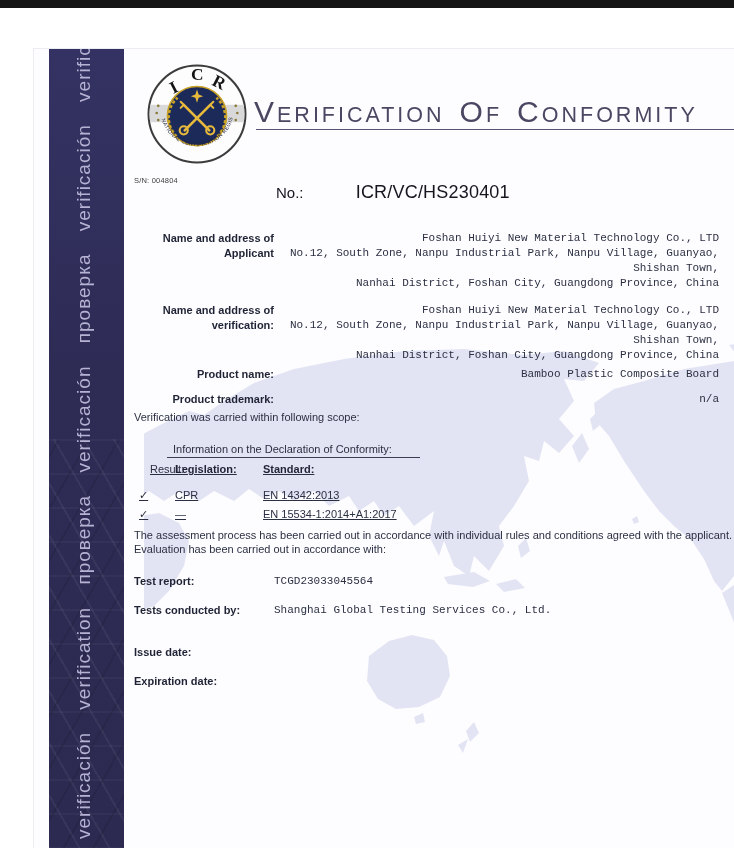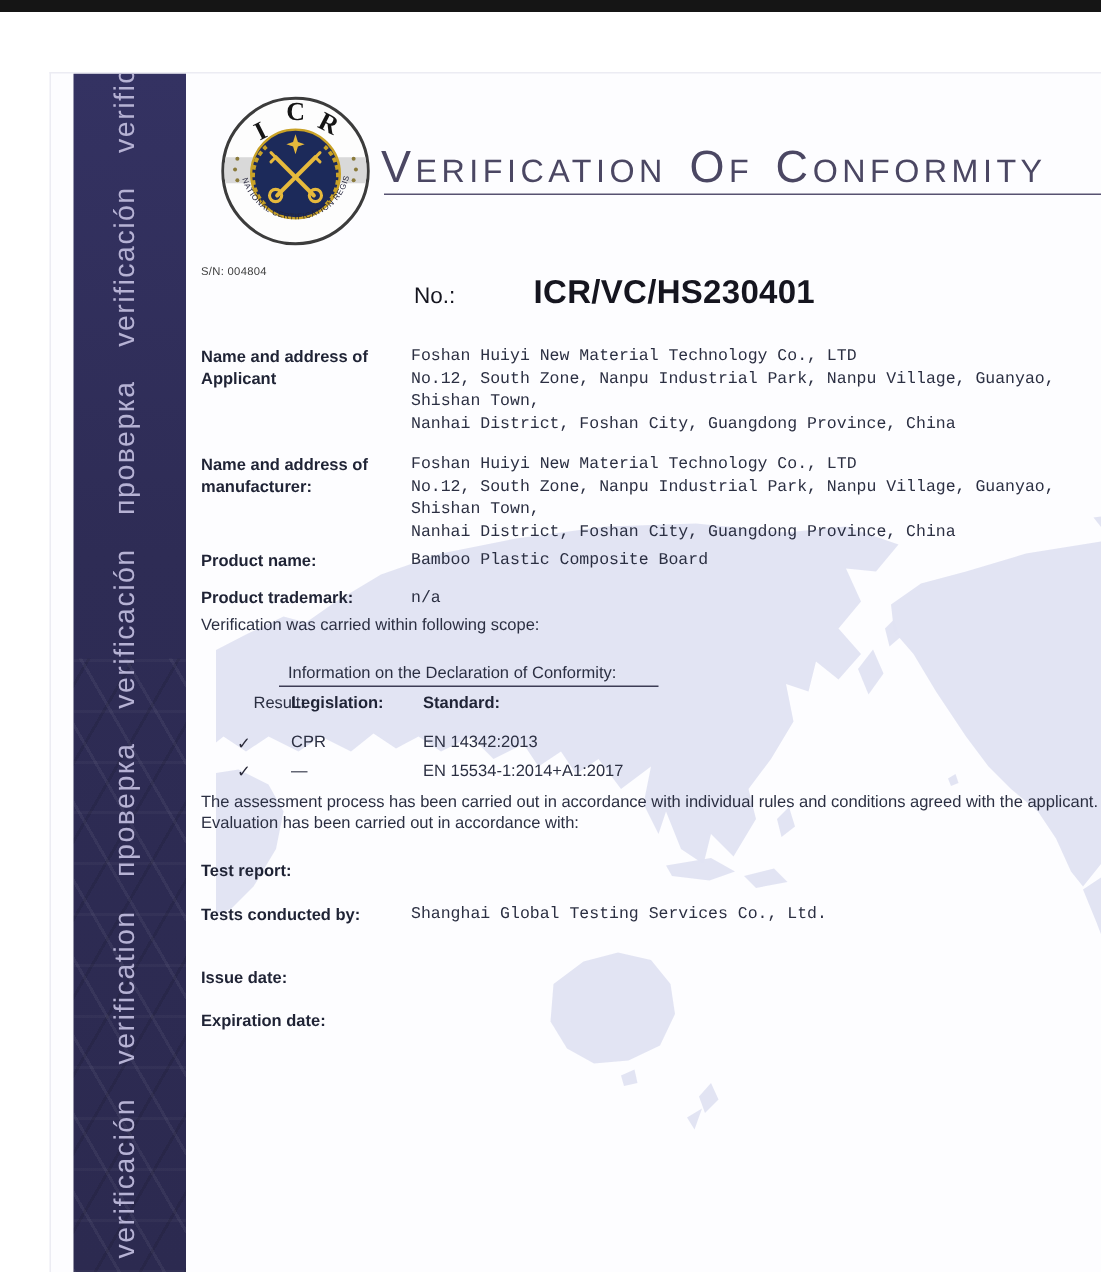--- a/index.html
+++ b/index.html
@@ -38,33 +38,33 @@
            color:#4b4763; font-size:21.5px; letter-spacing:3px;margin-top:13px; }
   .title-word { display:inline-block; margin-right:15px; }
   .title-word::first-letter { font-size:30px; }
   .title-underline { position:absolute; left:222px; right:0; top:80px;
            border-top:1.5px solid #575271; }
 
   .serial { position:absolute; left:100px; top:127px; font-size:7.5px; color:#3d3d3d;
             letter-spacing:0.2px; }
 
   .cert-no { position:absolute; left:242px; top:133px; color:#15151f; font-size:15px; }
-  .cert-no b { font-size:22px; font-weight:bold; letter-spacing:0.2px;padding-left:48px; }
+  .cert-no b { font-size:18px; font-weight:normal; letter-spacing:0.2px;padding-left:48px; }
 
   
   .fields { position:absolute; left:100px; top:182px; width:585px; font-size:11px;
             color:#2b2f42; }
-  .frow { display:flex; align-items:flex-start; }
+  .frow { display:flex; align-items:flex-start;text-align:right; }
   .flabel { width:140px; flex:0 0 140px; font-weight:bold; color:#1f2335; line-height:15px; }
   .fvalue { flex:1; white-space:pre-wrap; line-height:15px;font-family:Liberation Mono, monospace; }
   .gap10 { height:12px; } .gap4 { height:4px; } .row25 { margin-bottom:10px; }
 
   .scope-note { position:absolute; left:100px; top:362px; font-size:11px; color:#2b2f42; }
 
-  .doc-table { position:absolute; left:108px; top:394px; font-size:11px; color:#2b2f42; }
+  .doc-table { position:absolute; left:89px; top:394px; font-size:11px; color:#2b2f42;text-decoration:underline; }
   .doc-heading { display:inline-block; margin-left:44px; padding:0 28px 2px 6px;
                  border-bottom:1px solid #3c3c55; }
   .doc-grid { display:grid; grid-template-columns:52px 88px auto; margin-top:5px;
               row-gap:6px; }
   .doc-grid .hdr { font-weight:bold; color:#1f2335; }
   .doc-grid .hdr-result { font-weight:normal; color:#2b2f42;padding-left:27px; }
   .doc-grid .chk { text-indent:16px; color:#2a2a3a; }
   .doc-row-space { height:2px; grid-column:1 / span 3; }
 
   .assessment { position:absolute; left:100px; top:480px; width:612px; font-size:11px;
@@ -182,21 +182,21 @@
 
     <div class="fields">
       <div class="frow">
         <div class="flabel">Name and address of Applicant</div>
         <div class="fvalue">Foshan Huiyi New Material Technology Co., LTD
 No.12, South Zone, Nanpu Industrial Park, Nanpu Village, Guanyao, Shishan Town,
 Nanhai District, Foshan City, Guangdong Province, China</div>
       </div>
       <div class="gap10"></div>
       <div class="frow">
-        <div class="flabel">Name and address of manufacturer:</div>
+        <div class="flabel">Name and address of verification:</div>
         <div class="fvalue">Foshan Huiyi New Material Technology Co., LTD
 No.12, South Zone, Nanpu Industrial Park, Nanpu Village, Guanyao, Shishan Town,
 Nanhai District, Foshan City, Guangdong Province, China</div>
       </div>
       <div class="gap4"></div>
       <div class="frow row25">
         <div class="flabel">Product name:</div>
         <div class="fvalue">Bamboo Plastic Composite Board</div>
       </div>
       <div class="frow">
@@ -224,20 +224,21 @@
     </div>
 
     <div class="assessment">
       <div>The assessment process has been carried out in accordance with individual rules and conditions agreed with the applicant.</div>
       <div>Evaluation has been carried out in accordance with:</div>
     </div>
 
     <div class="report-fields">
       <div class="rrow">
         <div class="flabel">Test report:</div>
+        <div class="fvalue">TCGD23033045564</div>
       </div>
       <div class="rrow">
         <div class="flabel">Tests conducted by:</div>
         <div class="fvalue">Shanghai Global Testing Services Co., Ltd.</div>
       </div>
       <div class="date-block">
         <div class="rrow">
           <div class="flabel">Issue date:</div>
         </div>
         <div class="rrow">

